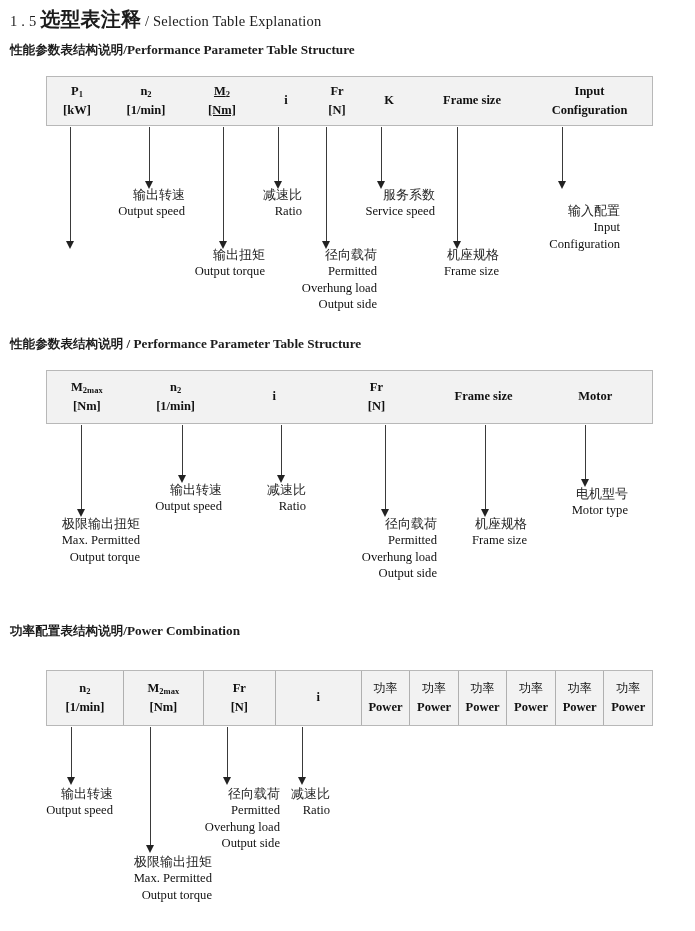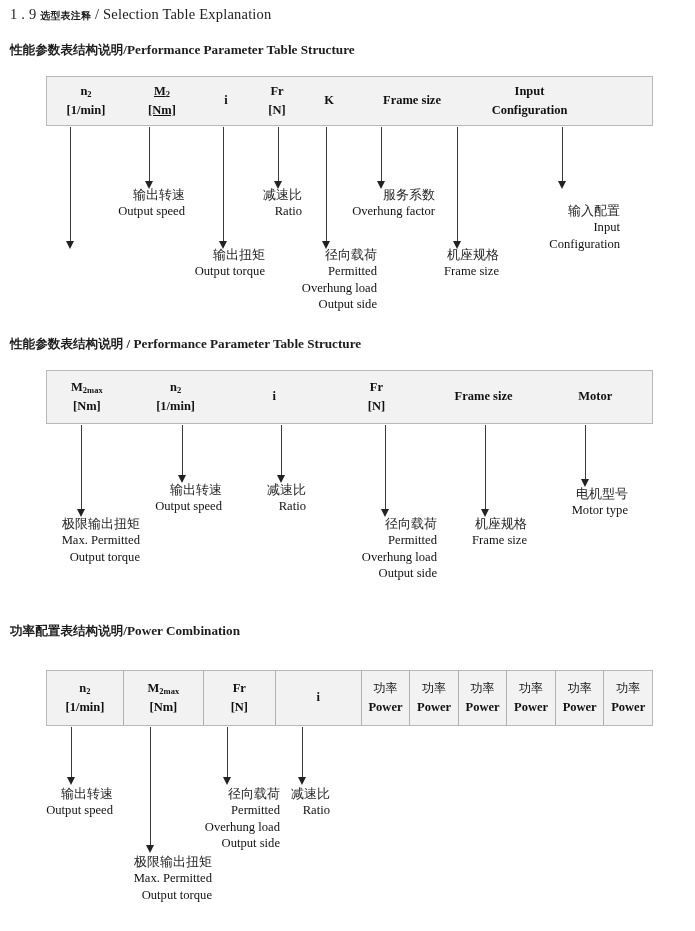--- a/index.html
+++ b/index.html
@@ -27,21 +27,21 @@
     position: absolute;
     left: 10px;
     top: 6px;
     font-size: 14.5px;
     white-space: nowrap;
     letter-spacing: 0.2px;
   }
   .doc-title .cn {
     font-family: "DejaVu Sans", "Liberation Sans", sans-serif;
     font-weight: bold;
-    font-size: 10px;
+    font-size: 20px;
   }
   .doc-title .num {
     font-family: "Liberation Serif", serif;
     font-size: 14.5px;
   }
   .doc-title .en {
     font-family: "Liberation Serif", serif;
     font-size: 14.5px;
   }
 
@@ -143,31 +143,35 @@
     font-size: 12.6px;
     color: #111;
   }
 </style>
 </head>
 <body>
 
 <div class="page">
 
   <div class="doc-title">
-    <span class="num">1 . 9</span>
+    <span class="num">1 . 5</span>
     <span class="cn">选型表注释</span>
     <span class="num">/</span>
     <span class="en">Selection Table Explanation</span>
   </div>
 
   <div class="section-head" style="top:42px;">
     <span class="cn">性能参数表结构说明</span><span class="en">/</span><span class="en">Performance Parameter Table Structure</span>
   </div>
 
   <div class="tbl" style="left:46px; top:76px; width:607px; height:50px;">
+    <div class="cell" style="width:60px;">
+      <span class="l1"><span>P</span><sub>1</sub></span>
+      <span class="l2">[kW]</span>
+    </div>
     <div class="cell" style="width:78px;">
       <span class="l1"><span>n</span><sub>2</sub></span>
       <span class="l2">[1/min]</span>
     </div>
     <div class="cell" style="width:74px;text-decoration:underline;">
       <span class="l1"><span>M</span><sub>2</sub></span>
       <span class="l2">[Nm]</span>
     </div>
     <div class="cell" style="width:54px;">
       <span class="l1">i</span>
@@ -234,21 +238,21 @@
     <span class="en">Ratio</span>
   </div>
   <div class="ann" style="left:272px; top:246px; width:105px;">
     <span class="cn">径向载荷</span>
     <span class="en">Permitted</span>
     <span class="en">Overhung load</span>
     <span class="en">Output side</span>
   </div>
   <div class="ann" style="left:325px; top:186px; width:110px;">
     <span class="cn">服务系数</span>
-    <span class="en">Overhung factor</span>
+    <span class="en">Service speed</span>
   </div>
   <div class="ann" style="left:415px; top:246px; width:84px;">
     <span class="cn">机座规格</span>
     <span class="en">Frame size</span>
   </div>
   <div class="ann" style="left:510px; top:186px; width:110px;margin-top:16px;">
     <span class="cn">输入配置</span>
     <span class="en">Input</span>
     <span class="en">Configuration</span>
   </div>

